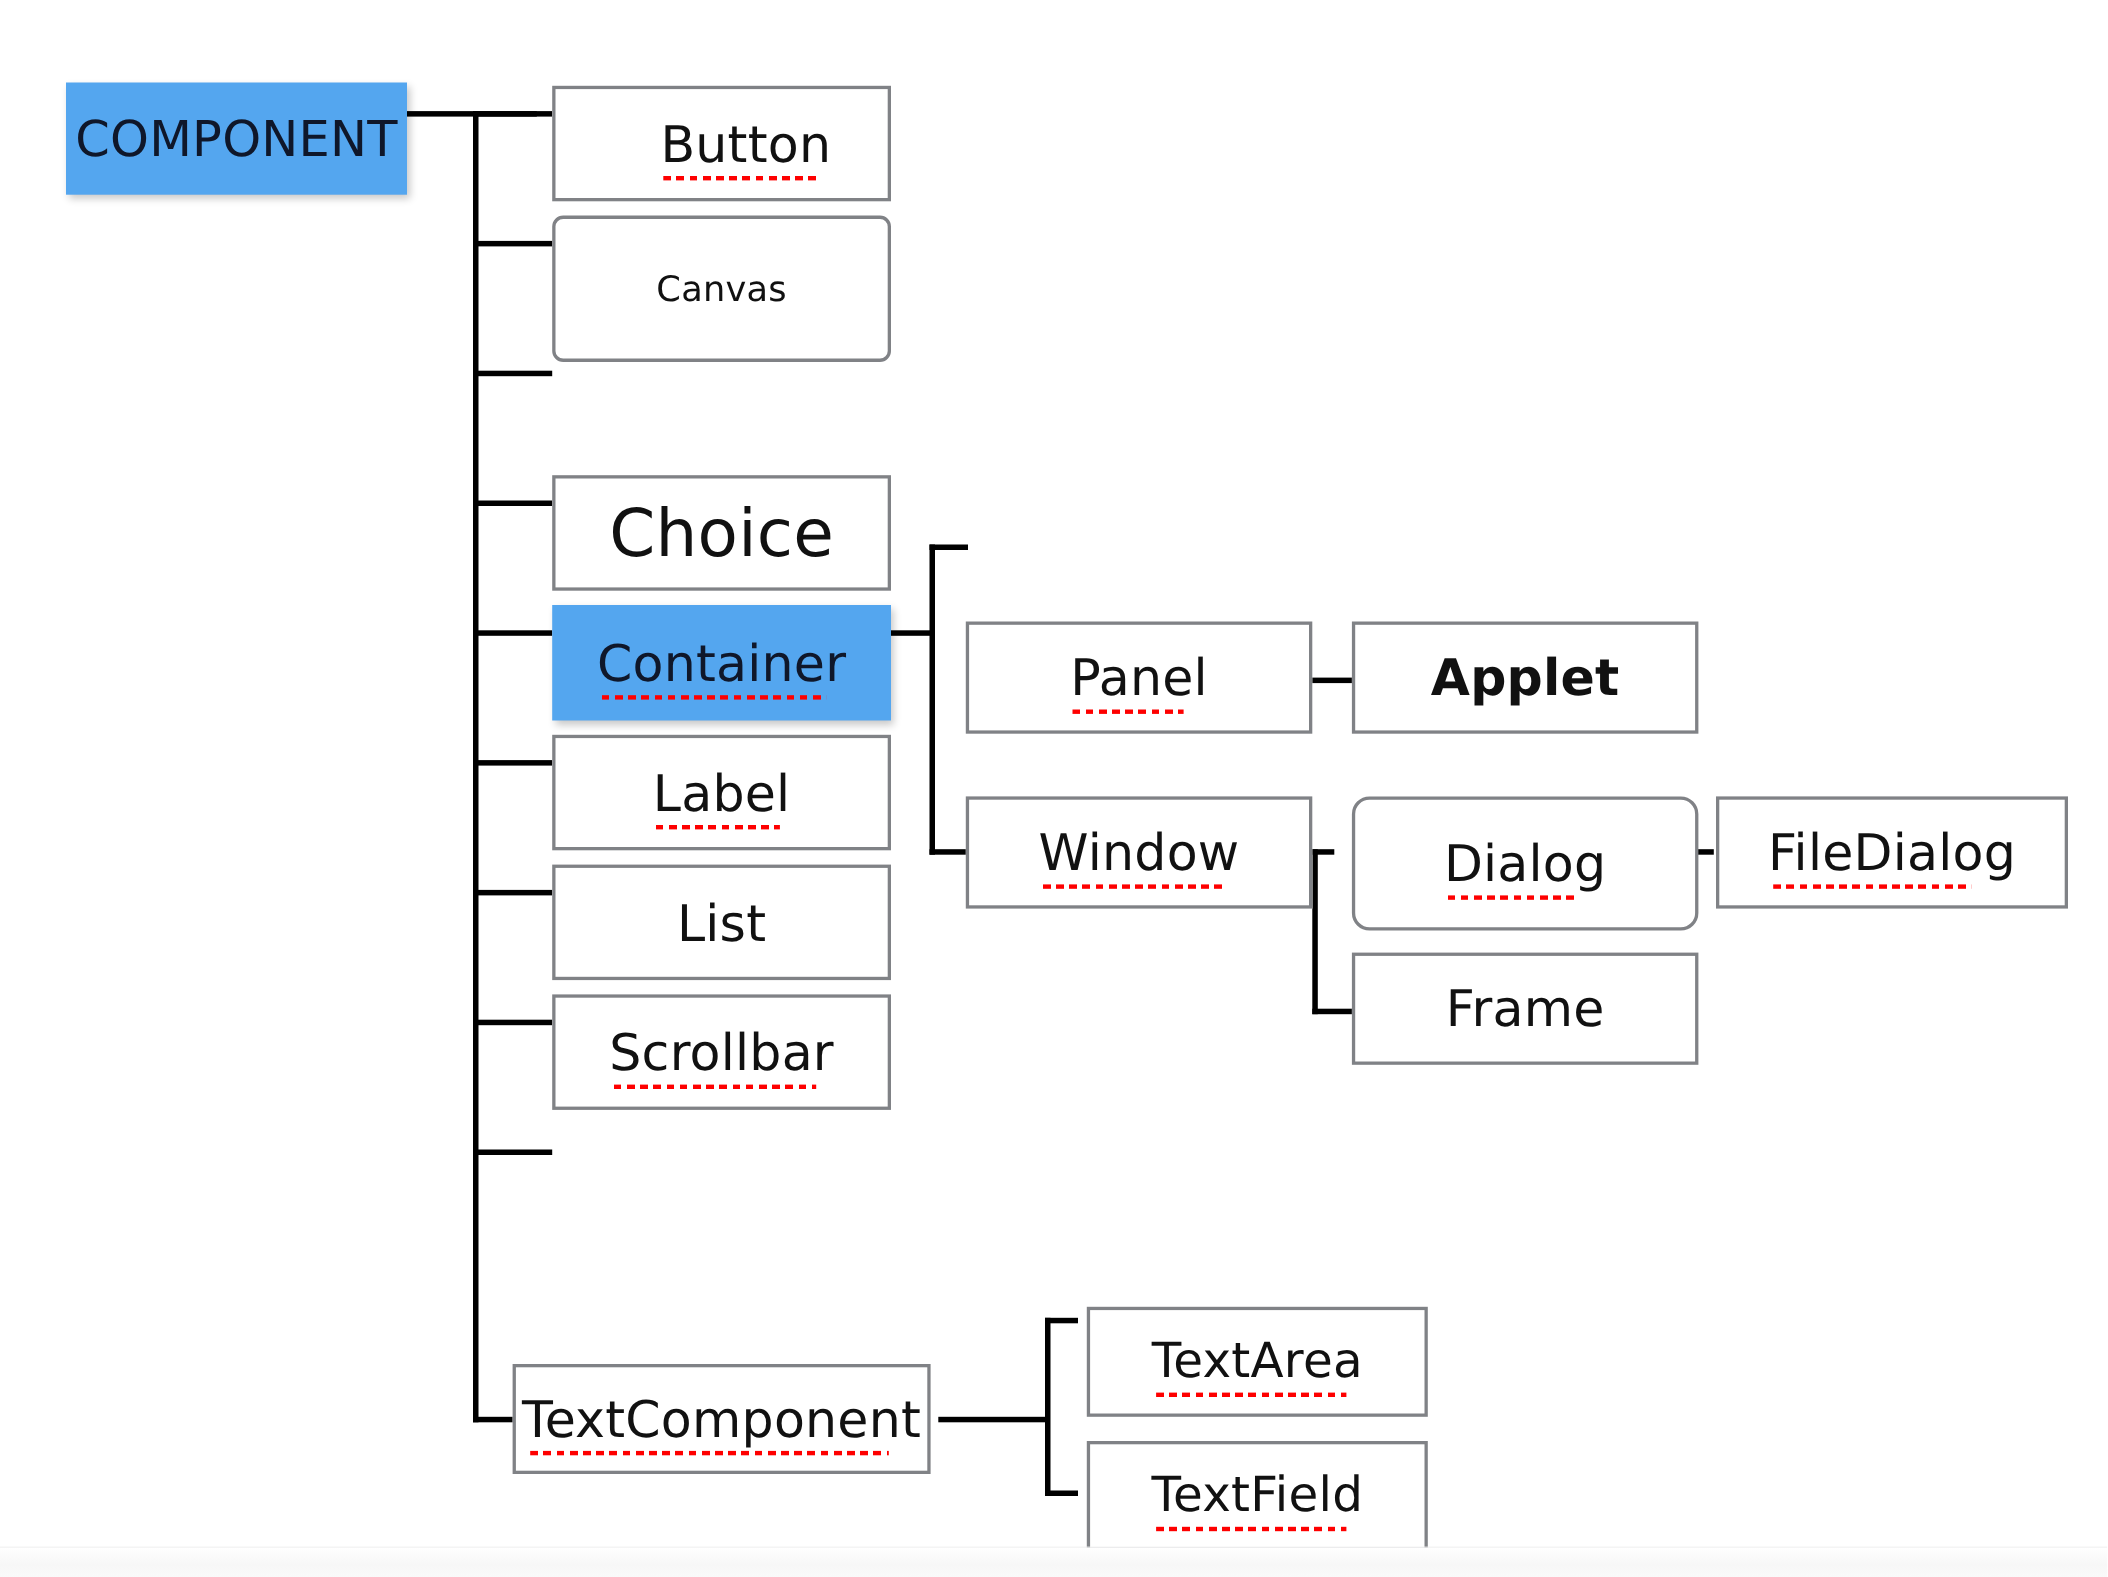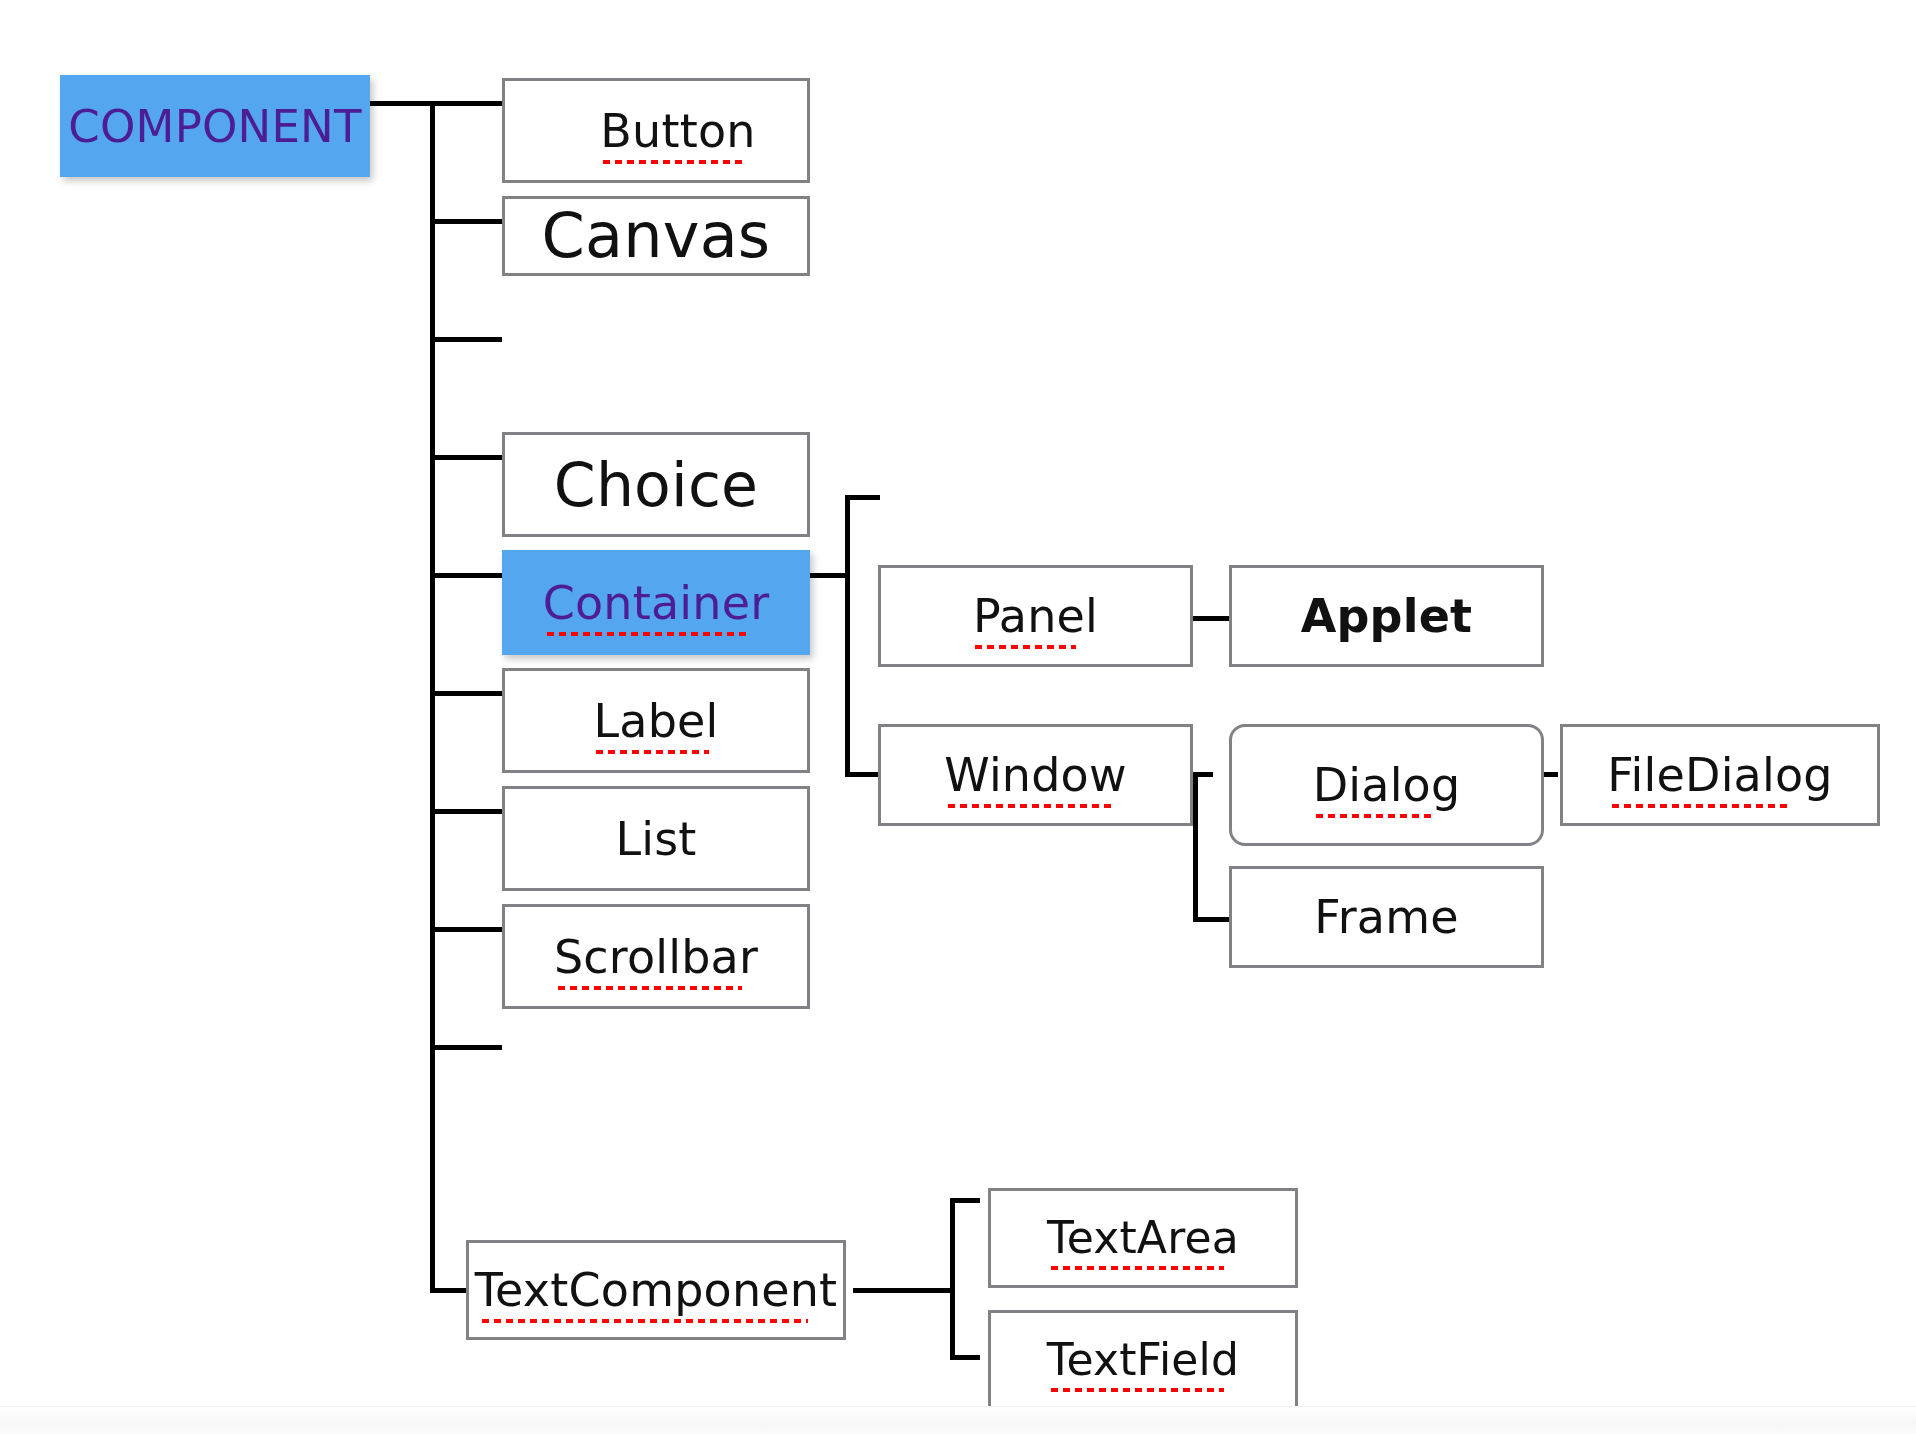--- a/index.html
+++ b/index.html
@@ -61,21 +61,21 @@
         rgba(0,0,0,0) 7px, rgba(0,0,0,0) 12px);
   }
   .node.spell-short .lbl::after {
     right: 18%;
   }
 
   
   .node.hl {
     background: #54a6ef;
     border: none;
-    color: #4c1d95;
+    color: #0f172a;
     box-shadow: 3px 4px 7px rgba(0,0,0,0.22);
   }
   .node.hl.spell .lbl::after {
     background-image: repeating-linear-gradient(
         to right,
         #fe0000 0px, #fe0000 7px,
         rgba(0,0,0,0) 7px, rgba(0,0,0,0) 12px);
   }
 
   
@@ -129,21 +129,21 @@
   <div class="hline" style="left:950px; top:1355px; width:30px;"></div>
 
   <div class="node hl" style="left:60px; top:75px; width:310px; height:102px; font-size:45px;">
     <span class="lbl">COMPONENT</span>
   </div>
 
   <div class="node spell" style="left:502px; top:78px; width:308px; height:105px; font-size:46px;padding-left:44px;">
     <span class="lbl">Button</span>
   </div>
 
-  <div class="node" style="left:502px; top:196px; width:308px; height:80px; font-size:62px;">
+  <div class="node" style="left:502px; top:196px; width:308px; height:133px; font-size:32px;border-radius:10px;">
     <span class="lbl">Canvas</span>
   </div>
 
 
   <div class="node" style="left:502px; top:432px; width:308px; height:105px; font-size:60px;">
     <span class="lbl">Choice</span>
   </div>
 
   <div class="node hl spell" style="left:502px; top:550px; width:308px; height:105px; font-size:46px;text-align:right;">
     <span class="lbl">Container</span>

